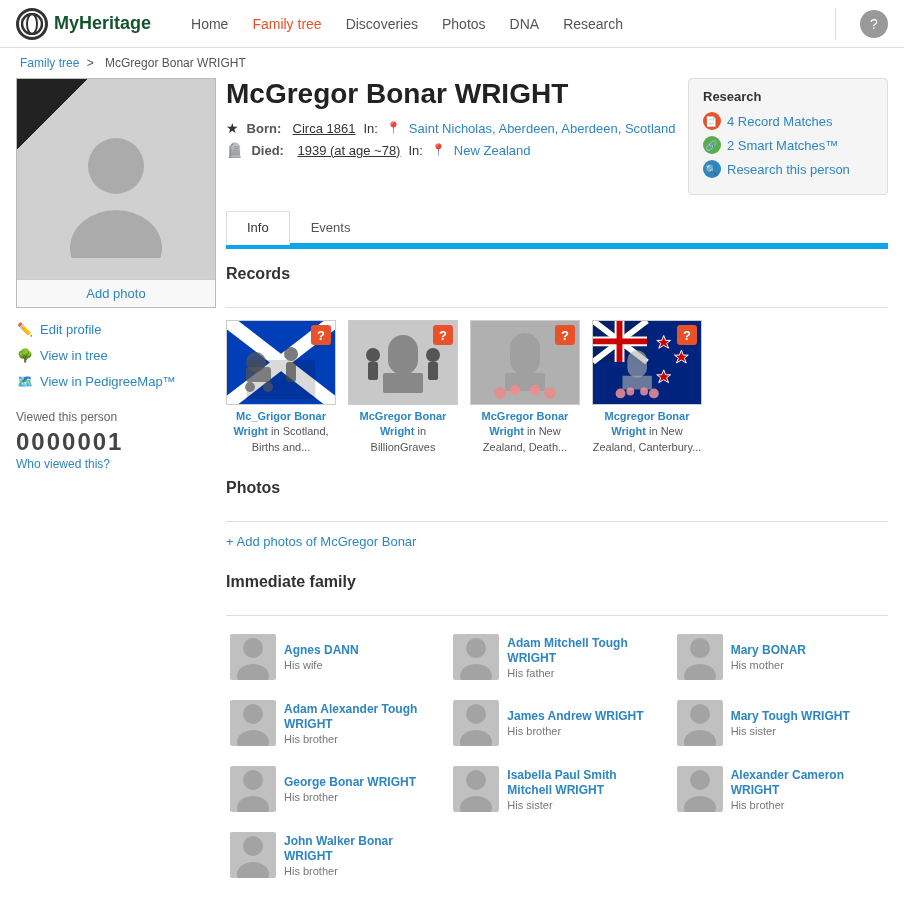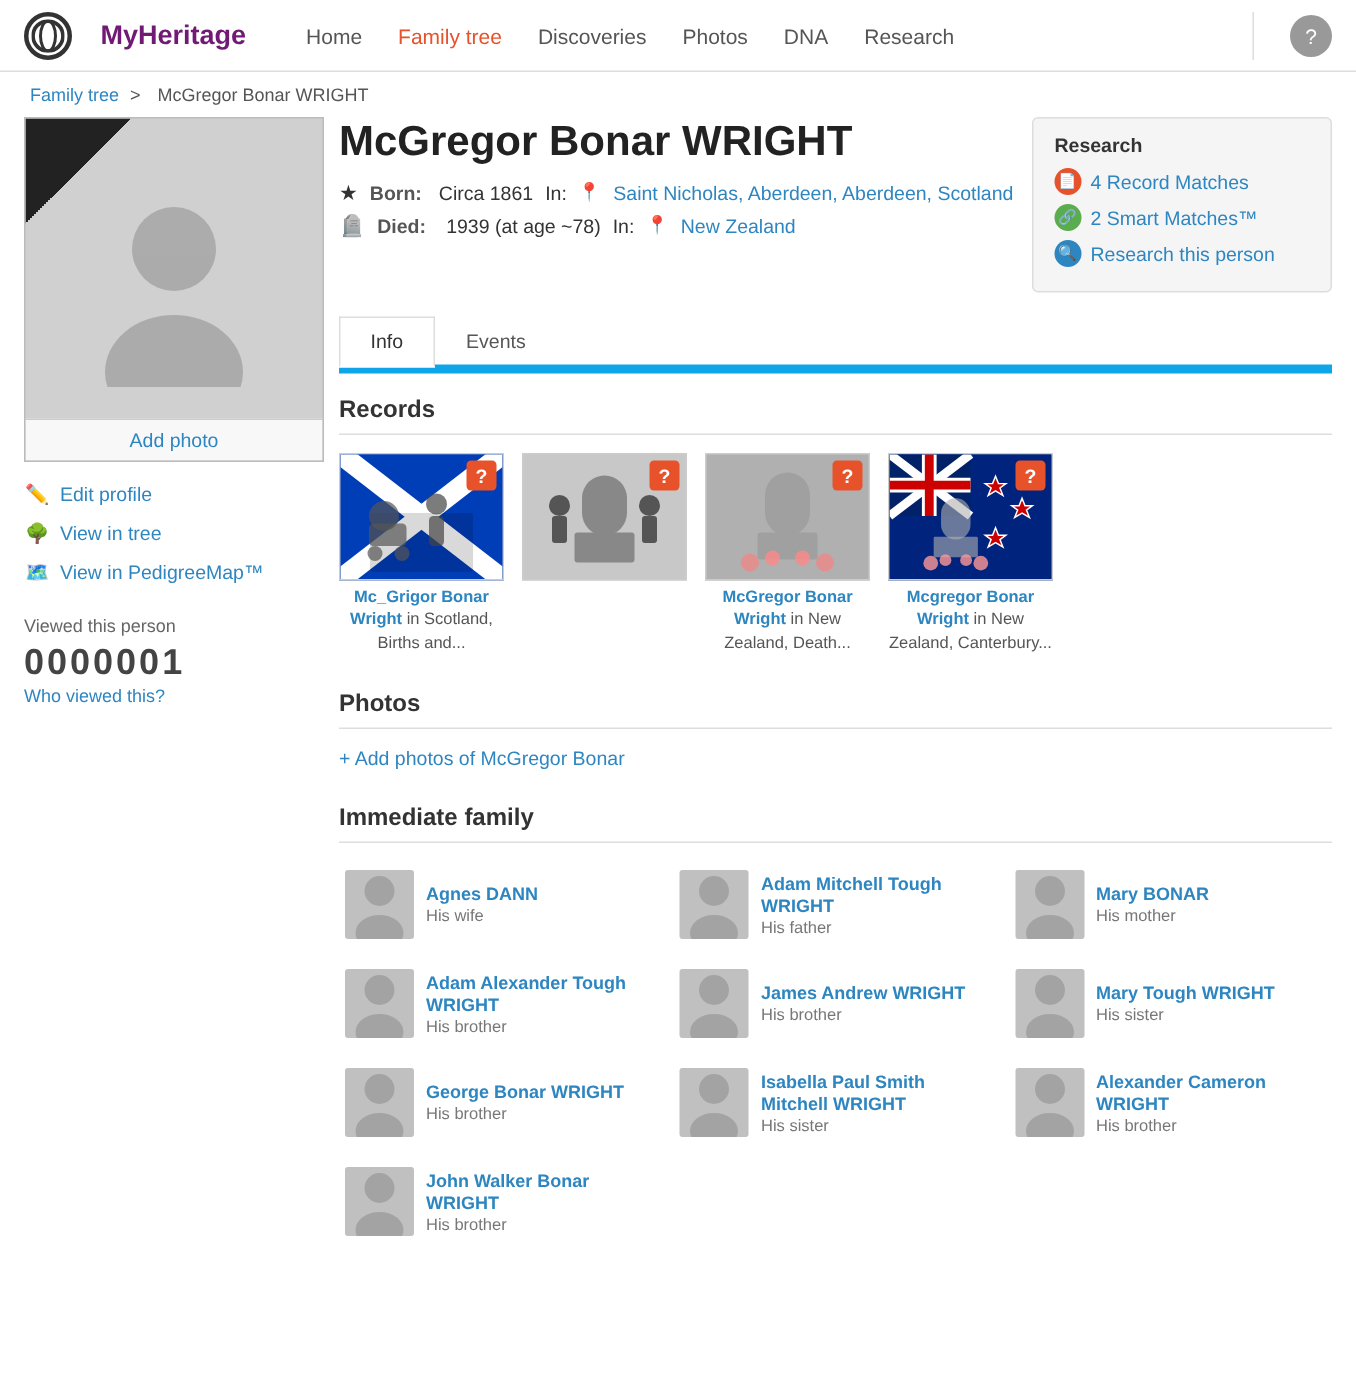--- a/index.html
+++ b/index.html
@@ -1,20 +1,20 @@
 <!DOCTYPE html>
 <html><head>
   <meta charset="utf-8">
   <style>
     * { box-sizing: border-box; margin: 0; padding: 0; }
     body { font-family: Arial, sans-serif; font-size: 13px; color: #333; background: #fff; width: 904px; }
 
     
     nav { display: flex; align-items: center; height: 48px; border-bottom: 1px solid #ddd; padding: 0 16px; gap: 24px; }
-    .nav-logo { display: flex; align-items: center; gap: 19px; font-size: 18px; font-weight: bold; color: #701a75; margin-right: 16px; }
+    .nav-logo { display: flex; align-items: center; gap: 6px; font-size: 18px; font-weight: bold; color: #14532d; margin-right: 16px; }
     .nav-logo-circle { width: 32px; height: 32px; border-radius: 50%; border: 3px solid #333; display: flex; align-items: center; justify-content: center; font-size: 10px; font-weight: bold; }
     .nav-link { color: #555; text-decoration: none; font-size: 14px; }
     .nav-link.active { color: #e8522a; }
     .nav-divider { width: 1px; height: 32px; background: #ddd; margin-left: auto; }
     .nav-icon-btn { width: 28px; height: 28px; border-radius: 50%; background: #999; display: flex; align-items: center; justify-content: center; color: #fff; font-size: 14px; cursor: pointer; }
 
     
     .breadcrumb { padding: 8px 20px; font-size: 12px; color: #555; }
     .breadcrumb a { color: #2e86c1; text-decoration: none; }
     .breadcrumb span { color: #555; margin: 0 4px; }
@@ -41,41 +41,41 @@
     
     .main-content { flex: 1; padding: 0 16px 16px 16px; }
 
     
     .profile-header { display: flex; align-items: flex-start; justify-content: space-between; margin-bottom: 16px; }
     .profile-info h1 { font-size: 28px; font-weight: bold; color: #222; margin-bottom: 10px; }
     .profile-meta { display: flex; flex-direction: column; gap: 6px; }
     .meta-row { display: flex; align-items: center; gap: 8px; font-size: 13px; }
     .meta-icon { font-size: 14px; }
     .meta-label { font-weight: bold; color: #555; min-width: 38px; }
-    .meta-value { color: #333; }
+    .meta-value { color: #333; text-decoration: underline; }
     .meta-location { color: #2e86c1; }
     .location-pin { color: #e8522a; font-size: 12px; }
 
     
     .research-box { background: #f5f5f5; border: 1px solid #ddd; border-radius: 4px; padding: 10px 14px; min-width: 200px; }
     .research-box-title { font-size: 13px; font-weight: bold; color: #333; margin-bottom: 8px; }
     .research-item { display: flex; align-items: center; gap: 6px; margin-bottom: 6px; font-size: 13px; color: #2e86c1; cursor: pointer; }
     .research-item-icon { width: 18px; height: 18px; border-radius: 50%; display: flex; align-items: center; justify-content: center; font-size: 10px; }
     .icon-orange { background: #e8522a; color: #fff; }
     .icon-green { background: #5aad4e; color: #fff; }
     .icon-blue { background: #2e86c1; color: #fff; }
 
     
     .tabs { display: flex; border-bottom: 6px solid #0ea5e9; margin-bottom: 16px; }
     .tab { padding: 8px 20px; font-size: 13px; cursor: pointer; color: #555; border: 1px solid transparent; border-bottom: none; margin-bottom: -2px; }
     .tab.active { border-color: #ddd; border-bottom: 2px solid #fff; color: #333; background: #fff; }
 
     
     .section { margin-bottom: 24px; }
-    .section-title { font-size: 16px; font-weight: bold; color: #333; border-bottom: 1px solid #ddd; padding-bottom: 6px; margin-bottom: 12px; margin-top: 12px; }
+    .section-title { font-size: 16px; font-weight: bold; color: #333; border-bottom: 1px solid #ddd; padding-bottom: 24px; margin-bottom: 12px; margin-top: 12px; }
 
     
     .records-grid { display: flex; gap: 12px; flex-wrap: wrap; }
     .record-card { width: 110px; text-align: center; }
     .record-img { width: 110px; height: 85px; background: #e8e8e8; border: 1px solid #ccc; position: relative; overflow: hidden; display: flex; align-items: center; justify-content: center; }
     .record-question { position: absolute; top: 4px; right: 4px; width: 20px; height: 20px; background: #e8522a; border-radius: 3px; color: #fff; display: flex; align-items: center; justify-content: center; font-size: 13px; font-weight: bold; }
     .record-label { font-size: 11px; color: #555; margin-top: 4px; line-height: 1.4; }
     .record-label a { color: #2e86c1; text-decoration: none; }
 
     
@@ -249,20 +249,24 @@
               <rect x="25" y="48" width="40" height="20" fill="#888" rx="2"></rect>
 
               <circle cx="15" cy="30" r="7" fill="#555"></circle>
               <rect x="10" y="37" width="10" height="18" fill="#555" rx="2"></rect>
 
               <circle cx="75" cy="30" r="7" fill="#555"></circle>
               <rect x="70" y="37" width="10" height="18" fill="#555" rx="2"></rect>
             </svg>
             <div class="record-question">?</div>
           </div>
+          <div class="record-label">
+            <a><strong>McGregor Bonar Wright</strong></a>
+            <span> in BillionGraves</span>
+          </div>
         </div>
 
         <div class="record-card">
           <div class="record-img gravestone2-img">
             <svg width="90" height="75" viewBox="0 0 90 75">
 
               <rect x="30" y="8" width="30" height="42" rx="15" fill="#a0a0a0"></rect>
               <rect x="25" y="48" width="40" height="18" fill="#a0a0a0" rx="2"></rect>
 
               <circle cx="20" cy="68" r="6" fill="#e88" opacity="0.8"></circle>

